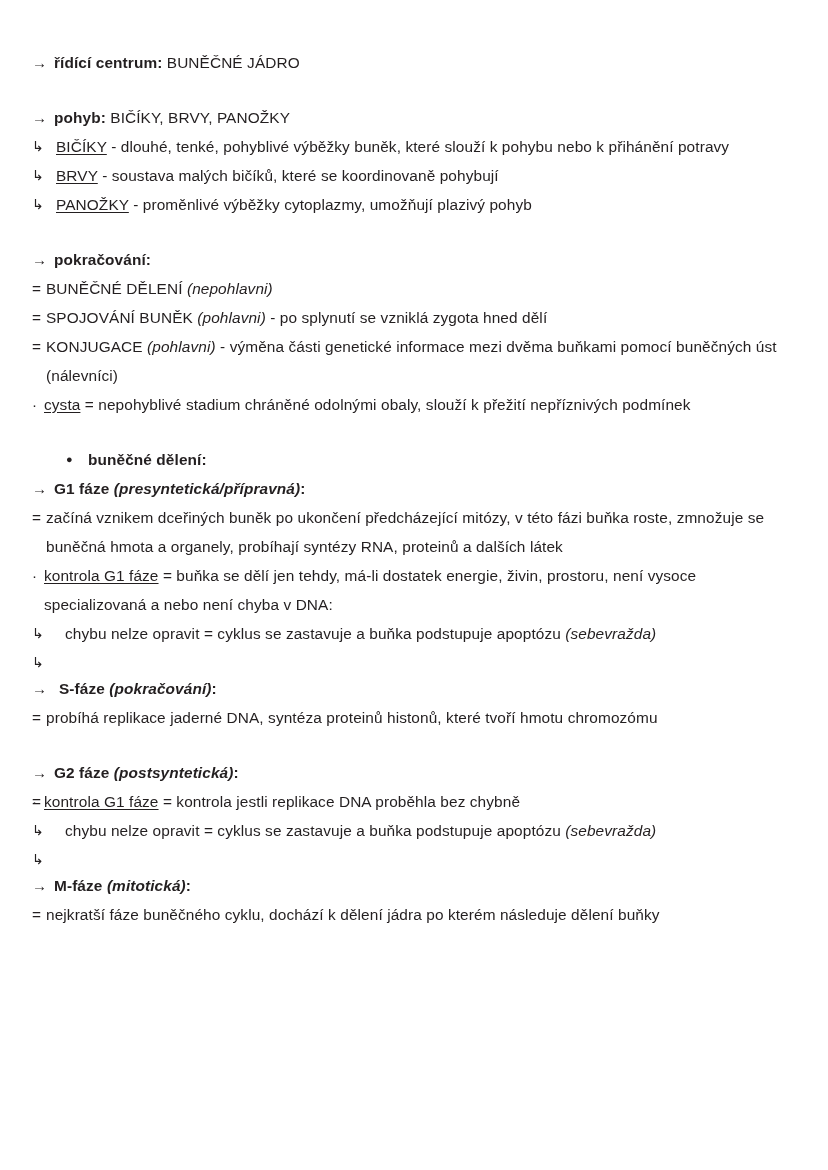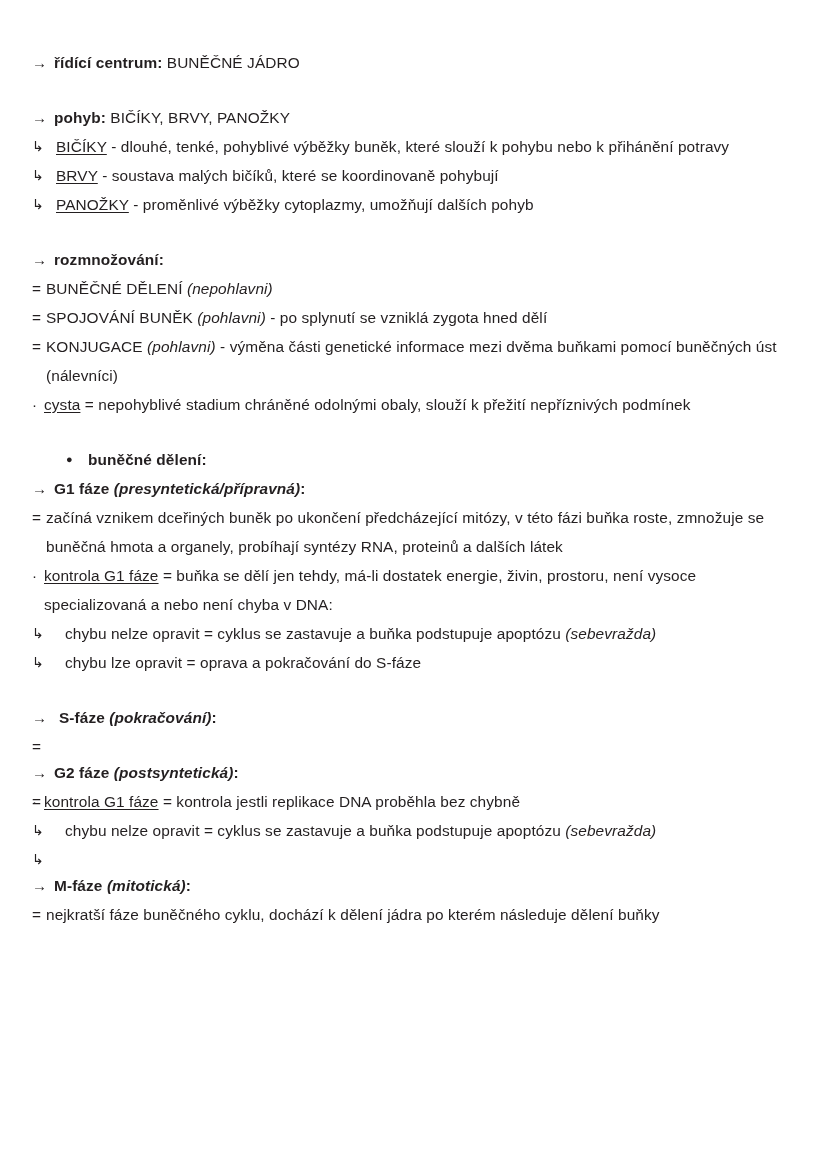--- a/index.html
+++ b/index.html
@@ -120,27 +120,27 @@
 
   <div class="line marker hook">
     <span class="mk">↳</span><u>BIČÍKY</u><span> - dlouhé, tenké, pohyblivé výběžky buněk, které slouží k pohybu nebo k přihánění potravy</span>
   </div>
 
   <div class="line marker hook">
     <span class="mk">↳</span><u>BRVY</u><span> - soustava malých bičíků, které se koordinovaně pohybují</span>
   </div>
 
   <div class="line marker hook">
-    <span class="mk">↳</span><u>PANOŽKY</u><span> - proměnlivé výběžky cytoplazmy, umožňují dalších pohyb</span>
-  </div>
-
-  <div class="spacer-md"></div>
-
-  <div class="line arrow">
-    <span class="mk">→</span><b>rozmnožování:</b>
+    <span class="mk">↳</span><u>PANOŽKY</u><span> - proměnlivé výběžky cytoplazmy, umožňují plazivý pohyb</span>
+  </div>
+
+  <div class="spacer-md"></div>
+
+  <div class="line arrow">
+    <span class="mk">→</span><b>pokračování:</b>
   </div>
 
   <div class="line marker eq">
     <span class="mk">=</span><span> BUNĚČNÉ DĚLENÍ </span><em>(nepohlavni)</em><span></span>
   </div>
 
   <div class="line marker eq">
     <span class="mk">=</span><span> SPOJOVÁNÍ BUNĚK </span><em>(pohlavni)</em><span> - po splynutí se vzniklá zygota hned dělí</span>
   </div>
 
@@ -168,31 +168,31 @@
 
   <div class="line marker dot">
     <span class="mk">·</span><u>kontrola G1 fáze</u><span> = buňka se dělí jen tehdy, má-li dostatek energie, živin, prostoru, není vysoce specializovaná a nebo není chyba v DNA:</span>
   </div>
 
   <div class="line marker hook wide">
     <span class="mk">↳</span><span>chybu nelze opravit = cyklus se zastavuje a buňka podstupuje apoptózu </span><em>(sebevražda)</em>
   </div>
 
   <div class="line marker hook wide">
-    <span class="mk">↳</span><span>chybu lze opravit = oprava a pokračování do S-fáze</span><em></em>
+    <span class="mk">↳</span><em></em>
   </div>
 
   <div class="spacer-md"></div>
 
   <div class="line arrow gap">
     <span class="mk">→</span><b>S-fáze </b><b><em>(pokračování)</em></b><b>:</b>
   </div>
 
   <div class="line marker eq">
-    <span class="mk">=</span>
+    <span class="mk">=</span><span> probíhá replikace jaderné DNA, syntéza proteinů histonů, které tvoří hmotu chromozómu</span>
   </div>
 
   <div class="spacer-md"></div>
 
   <div class="line arrow">
     <span class="mk">→</span><b>G2 fáze </b><b><em>(postsyntetická)</em></b><b>:</b>
   </div>
 
   <div class="line marker eq">
     <span class="mk">=</span>

